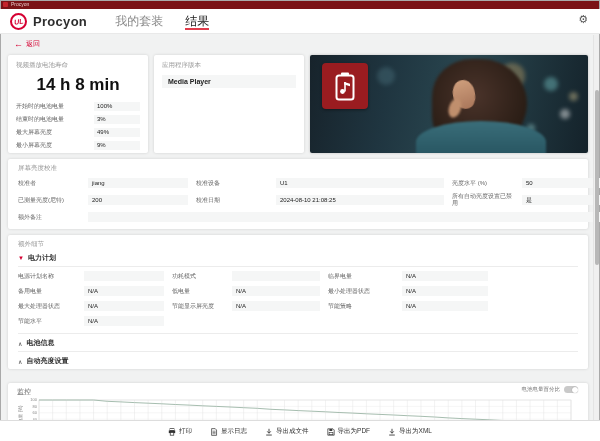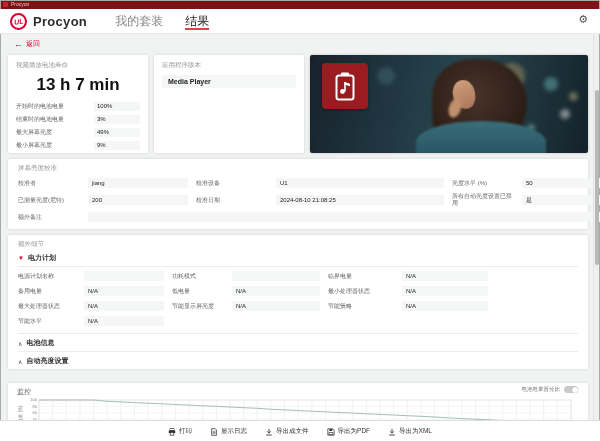--- a/index.html
+++ b/index.html
@@ -125,21 +125,21 @@
 <div class="content">
 
   <div class="backrow">
     <span class="arrow">←</span>
     <span class="backlabel">返回</span>
   </div>
 
   <div class="row1">
     <div class="card summary-card">
       <div class="card-title">视频播放电池寿命</div>
-      <div class="duration">13 h 7 min</div>
+      <div class="duration">14 h 8 min</div>
       <div id="summary-rows">
           <div class="sumrow">
             <span class="lbl">开始时的电池电量</span>
             <span class="valbox">100%</span>
           </div>
           <div class="sumrow">
             <span class="lbl">结束时的电池电量</span>
             <span class="valbox">3%</span>
           </div>
           <div class="sumrow">

